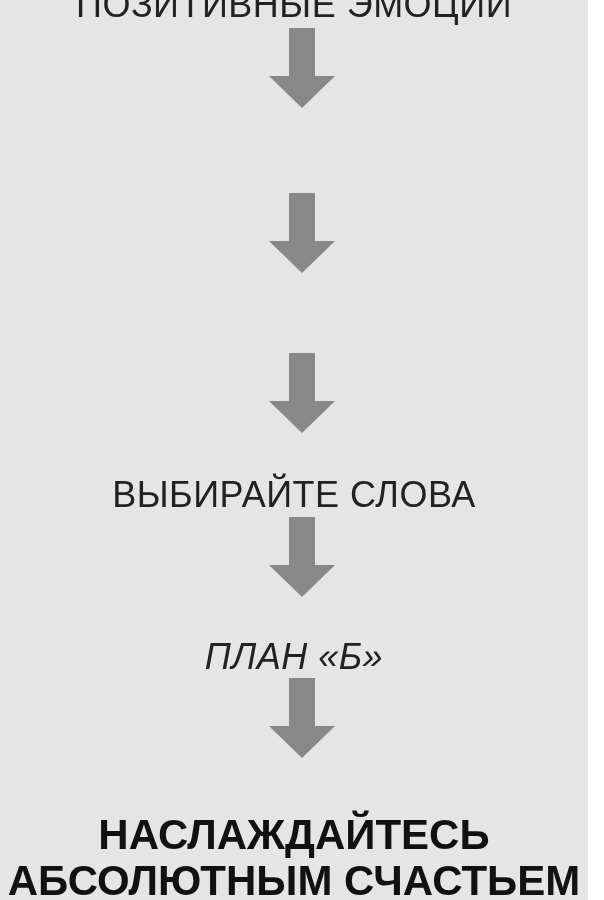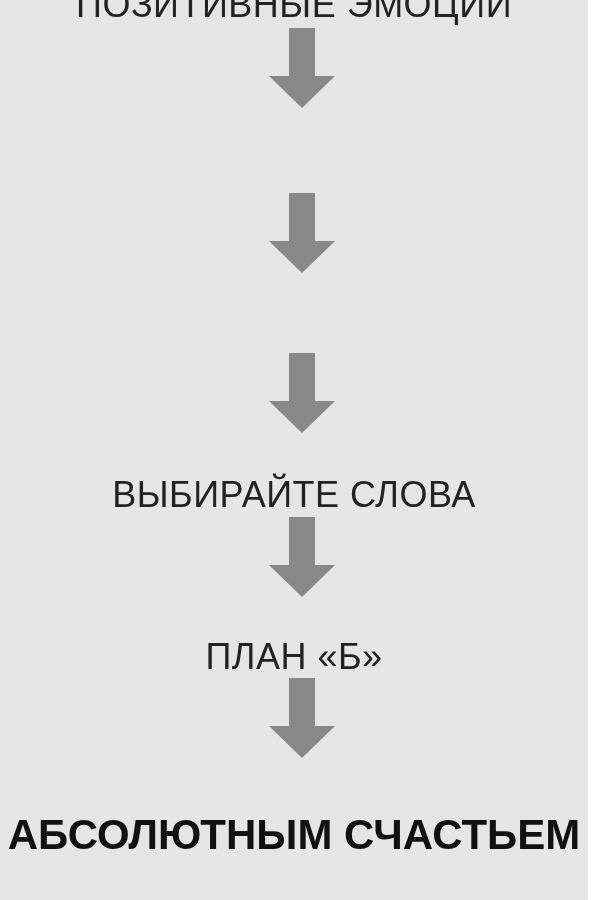--- a/index.html
+++ b/index.html
@@ -24,21 +24,21 @@
     font-size: 36px;
     line-height: 36px;
     font-weight: 400;
     letter-spacing: 0.5px;
     color: #222222;
   }
   .label-1 { top: -13px; }
   .label-2 { top: 151px; }
   .label-3 { top: 312px; }
   .label-4 { top: 477px; }
-  .label-5 { top: 639px; }
+  .label-5 { top: 639px; font-style: italic; }
 
   .arrow {
     position: absolute;
     left: 269px;   
     width: 66px;
     height: 80px;
   }
   .arrow-1 { top: 28px; }
   .arrow-2 { top: 193px; }
   .arrow-3 { top: 353px; }
@@ -86,16 +86,17 @@
     <polygon points="20,0 46,0 46,48 66,48 33,80 0,48 20,48" fill="#888888"></polygon>
   </svg>
 
   <div class="step-label label-5">ПЛАН «Б»</div>
 
   <svg class="arrow arrow-5" viewBox="0 0 66 80">
     <polygon points="20,0 46,0 46,48 66,48 33,80 0,48 20,48" fill="#888888"></polygon>
   </svg>
 
   <div class="result-title">
+    <div>НАСЛАЖДАЙТЕСЬ</div>
     <div>АБСОЛЮТНЫМ СЧАСТЬЕМ</div>
   </div>
 
 </div>
 
 </body></html>

